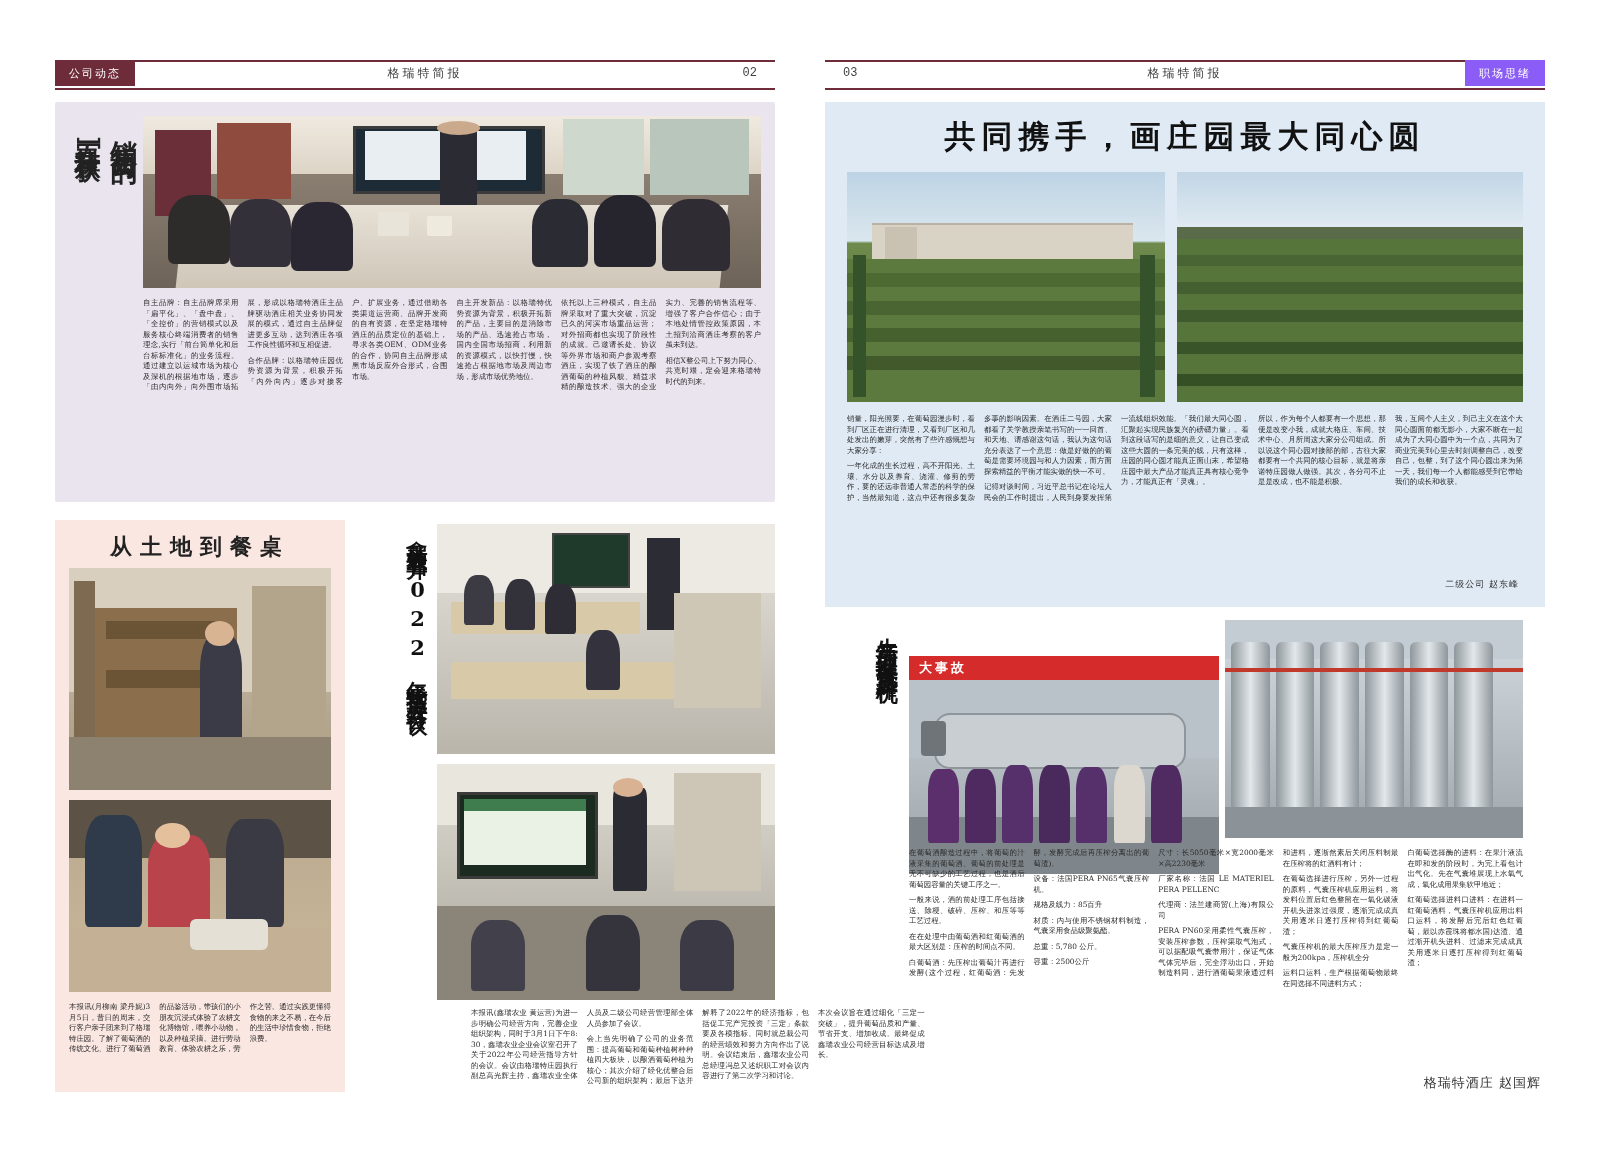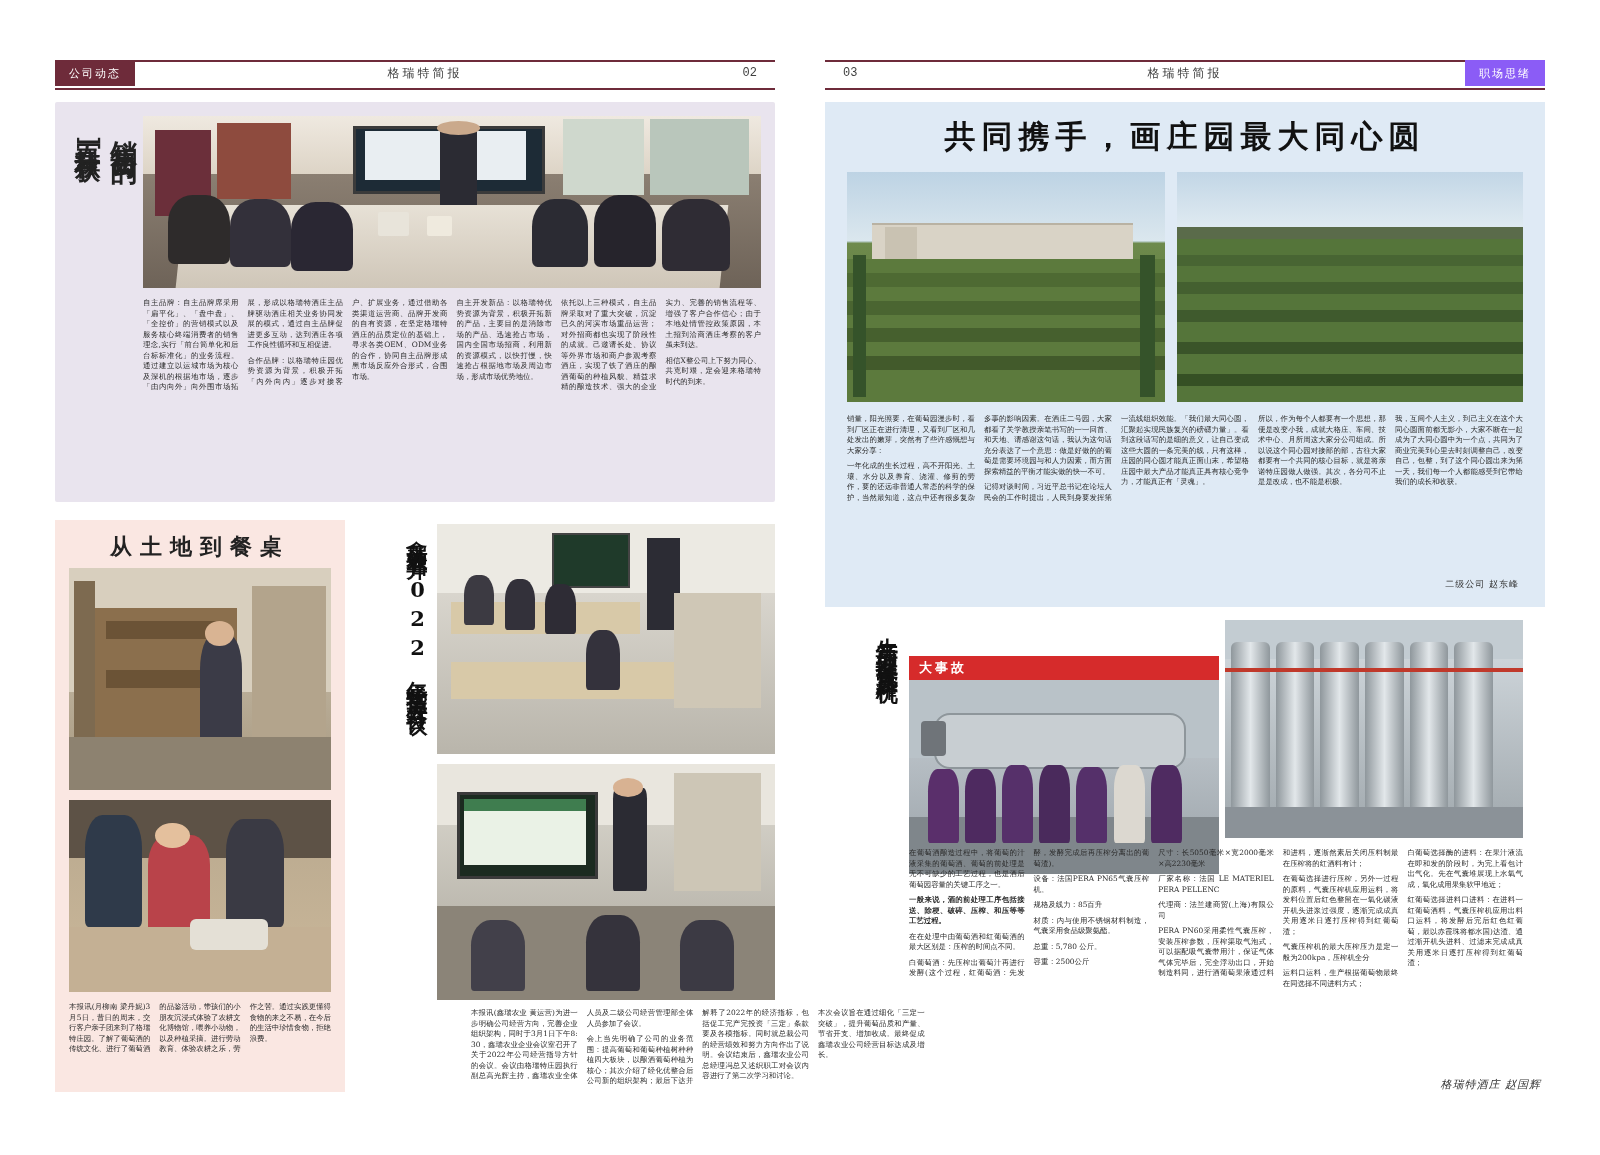--- a/index.html
+++ b/index.html
@@ -68,21 +68,21 @@
   .b1 .p2{position:absolute;left:352px;top:70px;width:346px;height:230px;}
   .b1 .txt{position:absolute;left:22px;top:312px;width:676px;height:160px;}
   .b1 .sign{position:absolute;right:26px;bottom:16px;font-size:9px;font-family:"DejaVu Serif",serif;color:#333;letter-spacing:1px;}
 
   
   .b2{left:0;top:560px;width:720px;height:472px;}
   .b2 .t{position:absolute;left:4px;top:0px;width:74px;height:470px;font-size:22px;color:#111;}
   .b2 .p1{position:absolute;left:84px;top:0px;width:310px;height:218px;margin-top:36px;}
   .b2 .p2{position:absolute;left:400px;top:0px;width:298px;height:218px;}
   .b2 .txt{position:absolute;left:84px;top:228px;width:614px;height:228px;}
-  .b2 .sign{position:absolute;right:4px;bottom:0px;font-size:11px;font-family:"DejaVu Serif",serif;color:#333;letter-spacing:1px;font-style:italic;}
+  .b2 .sign{position:absolute;right:4px;bottom:0px;font-size:13px;font-family:"DejaVu Serif",serif;color:#333;letter-spacing:1px;}
 
   .banner{position:absolute;left:0;top:0;width:100%;height:24px;background:#d62b2b;color:#fff;font-size:13px;letter-spacing:3px;display:flex;align-items:center;padding-left:10px;font-family:"DejaVu Serif",serif;font-weight:bold;}
 </style>
 </head>
 <body>
 
 <div class="page">
 
   <div class="hdr" style="left:55px;width:720px;">
     <div class="bar"></div>
@@ -270,21 +270,21 @@
         <div style="position:absolute;left:32%;top:10%;width:13%;height:84%;background:linear-gradient(90deg,#8f979c,#e2e7ea,#8f979c);border-radius:6px;"></div>
         <div style="position:absolute;left:47%;top:10%;width:13%;height:84%;background:linear-gradient(90deg,#8f979c,#e2e7ea,#8f979c);border-radius:6px;"></div>
         <div style="position:absolute;left:62%;top:10%;width:13%;height:84%;background:linear-gradient(90deg,#8f979c,#e2e7ea,#8f979c);border-radius:6px;"></div>
         <div style="position:absolute;left:77%;top:10%;width:13%;height:84%;background:linear-gradient(90deg,#8f979c,#e2e7ea,#8f979c);border-radius:6px;"></div>
         <div style="position:absolute;left:0;top:22%;width:100%;height:4px;background:#c0392b;"></div>
         <div style="position:absolute;left:0;top:86%;width:100%;height:14%;background:#8b9298;"></div>
       </div>
 
       <div class="col-text txt" style="column-count:5;">
         <p style="margin:0 0 5px 0;">在葡萄酒酿造过程中，将葡萄的汁液采集的葡萄酒、葡萄的前处理是无不可缺少的工艺过程，也是酒后葡萄园容量的关键工序之一。</p>
-        <p style="margin:0 0 5px 0;font-weight:bold;">一般来说，酒的前处理工序包括接送、除梗、破碎、压榨、和压等等工艺过程。</p>
+        <p style="margin:0 0 5px 0;">一般来说，酒的前处理工序包括接送、除梗、破碎、压榨、和压等等工艺过程。</p>
         <p style="margin:0 0 5px 0;">在在处理中由葡萄酒和红葡萄酒的最大区别是：压榨的时间点不同。</p>
         <p style="margin:0 0 5px 0;">白葡萄酒：先压榨出葡萄汁再进行发酵(这个过程，红葡萄酒：先发酵，发酵完成后再压榨分离出的葡萄渣)。</p>
         <p style="margin:0 0 5px 0;">设备：法国PERA PN65气囊压榨机。</p>
         <p style="margin:0 0 5px 0;">规格及线力：85百升</p>
         <p style="margin:0 0 5px 0;">材质：内与使用不锈钢材料制造，气囊采用食品级聚氨酯。</p>
         <p style="margin:0 0 5px 0;">总重：5,780 公斤。</p>
         <p style="margin:0 0 5px 0;">容重：2500公斤</p>
         <p style="margin:0 0 5px 0;">尺寸：长5050毫米×宽2000毫米×高2230毫米</p>
         <p style="margin:0 0 5px 0;">厂家名称：法国 LE MATERIEL PERA PELLENC</p>
         <p style="margin:0 0 5px 0;">代理商：法兰建商贸(上海)有限公司</p>

